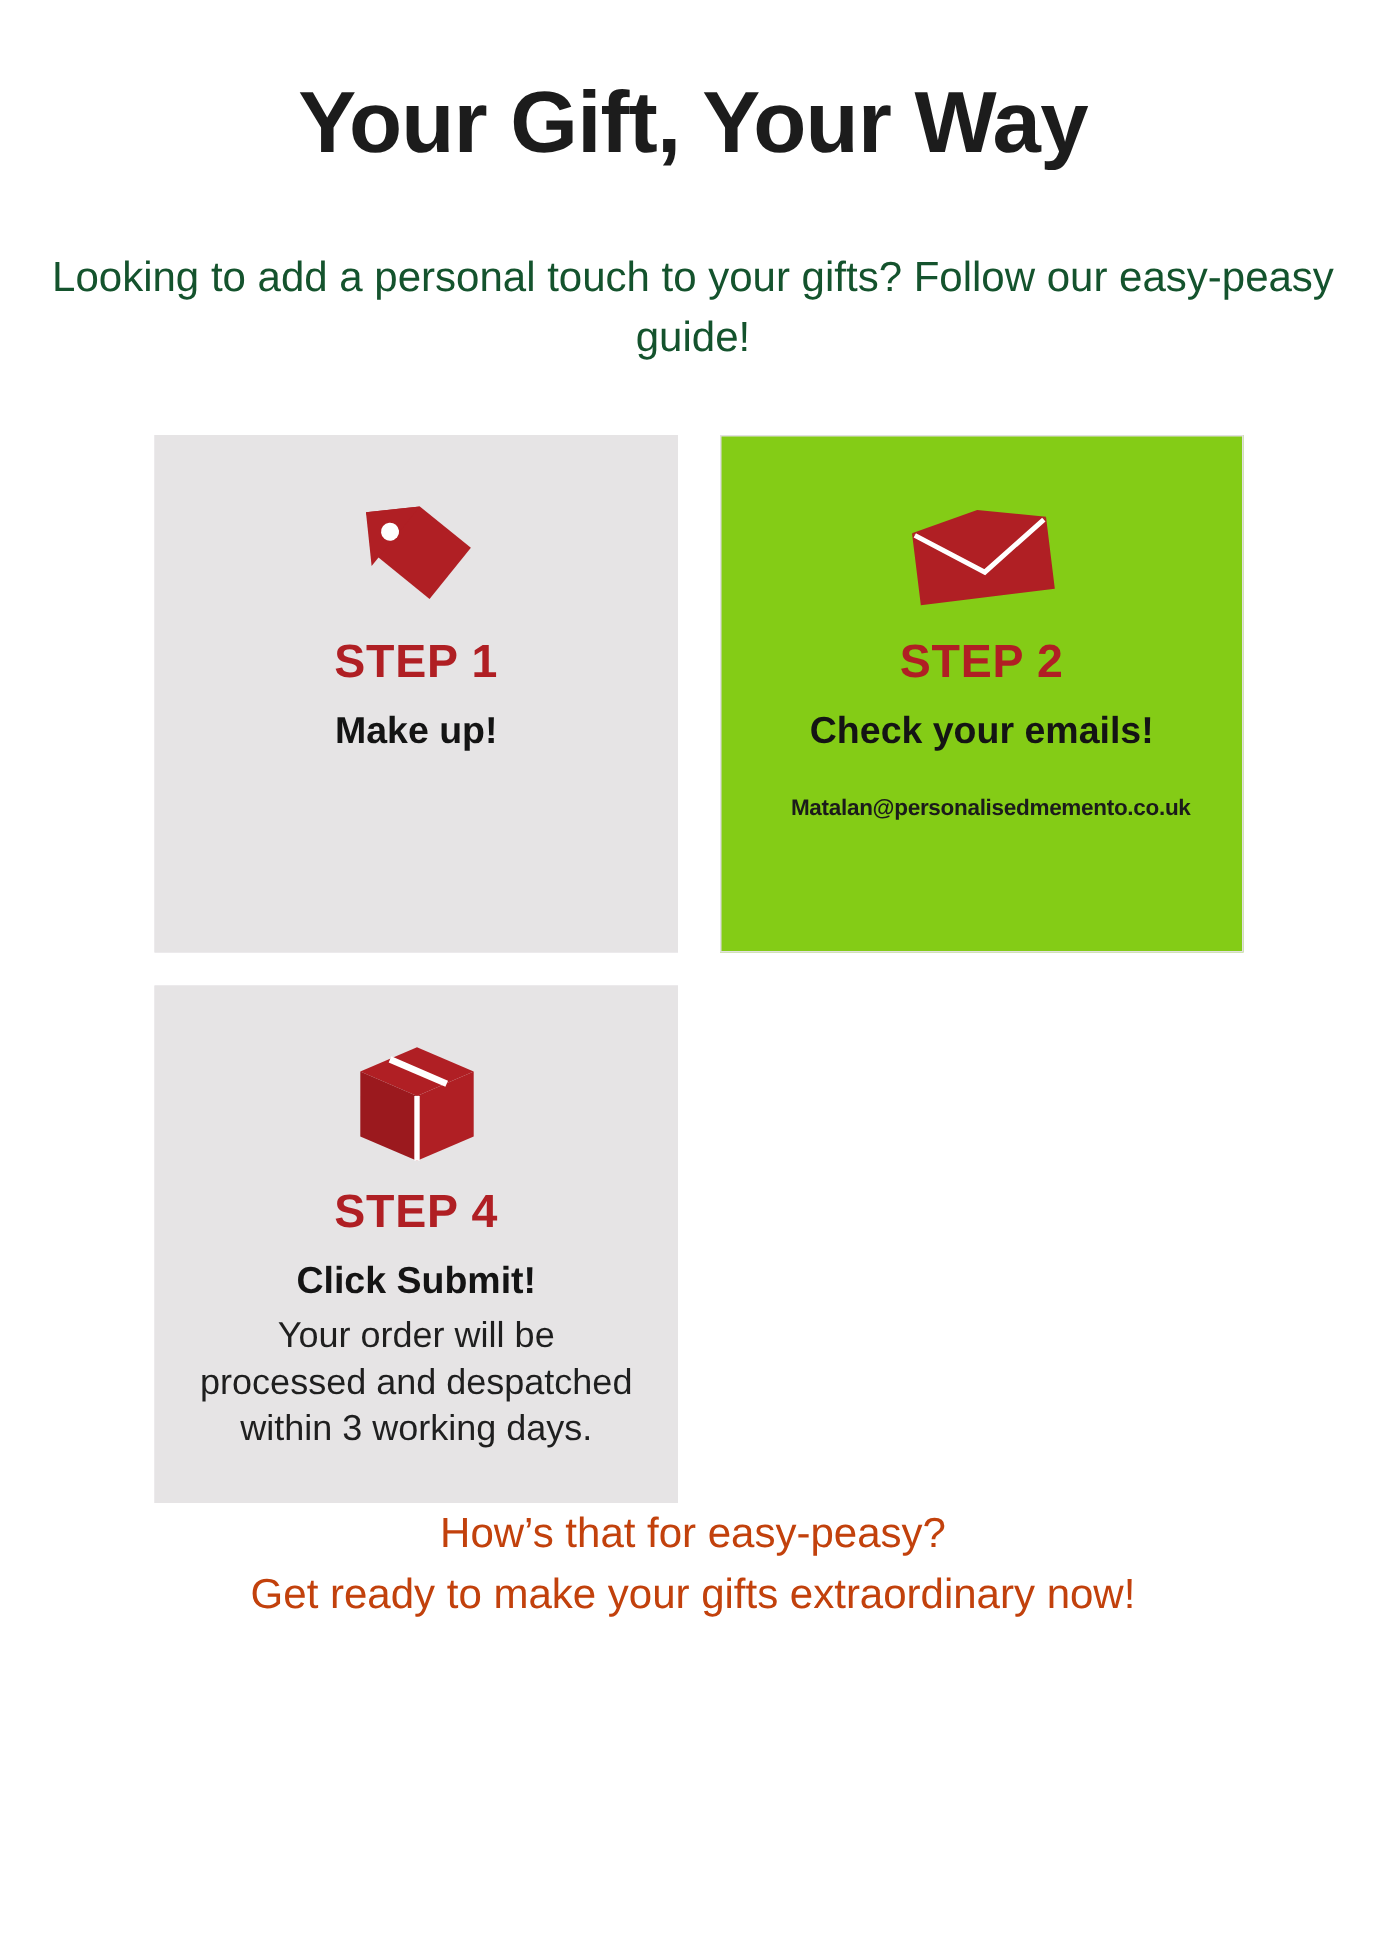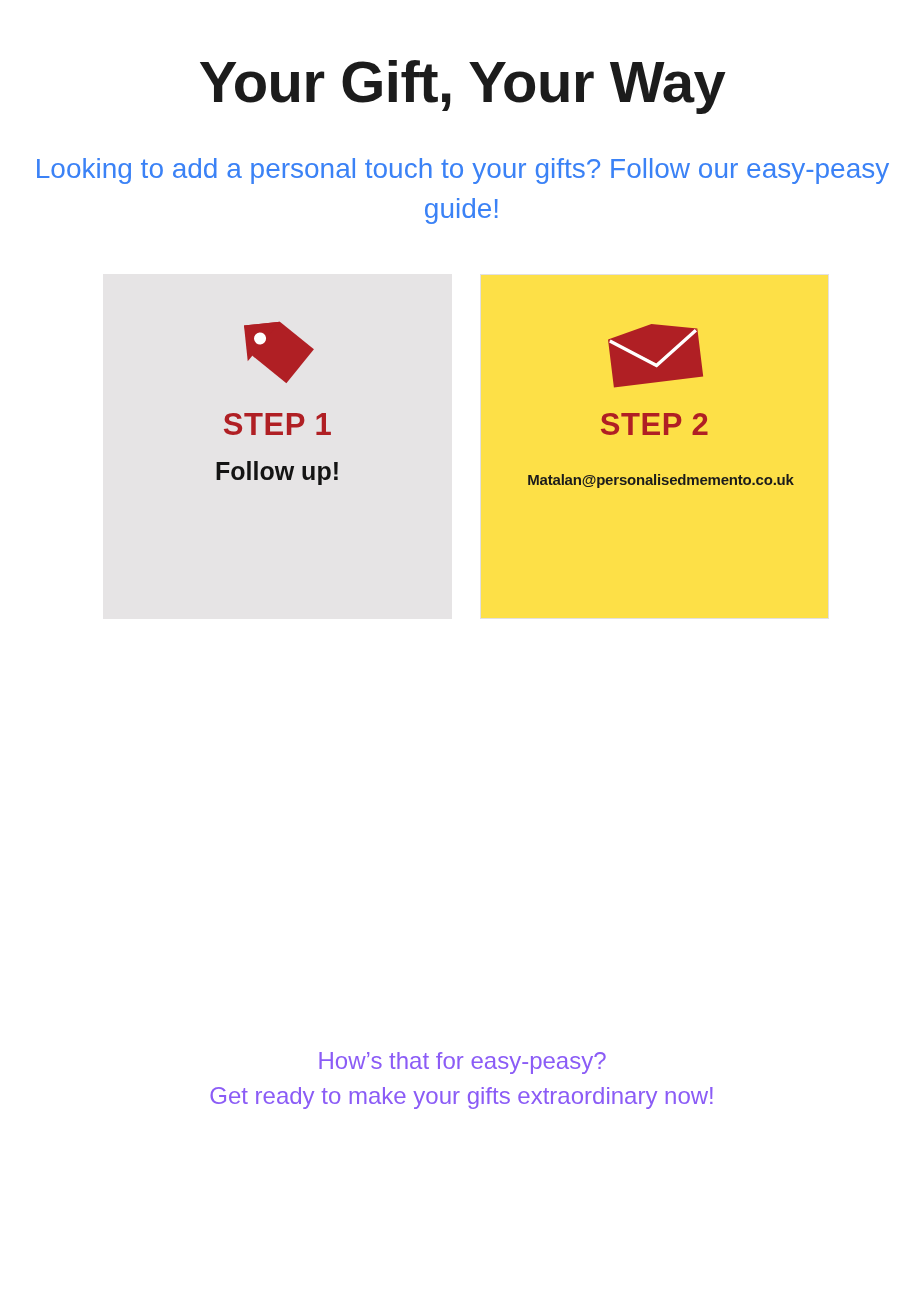--- a/index.html
+++ b/index.html
@@ -25,24 +25,24 @@
   .title {
     margin-top: 52px;
     font-size: 58px;
     font-weight: bold;
     letter-spacing: -0.5px;
     color: #1c1c1c;
     text-align: center;
     line-height: 1.05;
   }
   .subtitle {
-    margin-top: 36px;
+    margin-top: 52px;
     font-size: 28px;
     line-height: 1.45;
-    color: #3b82f6;
+    color: #14532d;
     text-align: center;
     font-weight: 400;
   }
   .grid {
     margin-top: 44px;
     width: 718px;
     display: grid;
     grid-template-columns: 349px 349px;
     grid-template-rows: 345px 345px;
     column-gap: 28px;
@@ -54,21 +54,21 @@
     align-items: center;
     box-sizing: border-box;
     padding-top: 26px;
     text-align: center;
   }
   .card.shaded {
     background: #e6e4e5;
     border: 1px solid #e6e4e5;
   }
   .card.plain {
-    background: #fde047;
+    background: #84cc16;
     border: 1px solid #e2e0e1;
   }
   .icon-wrap {
     height: 104px;
     display: flex;
     align-items: center;
     justify-content: center;
   }
   .step-label {
     font-size: 31px;
@@ -94,25 +94,24 @@
   .card-note {
     font-size: 15px;
     font-weight: bold;
     color: #1b1b1b;
     margin-top: 28px;
     padding: 0 8px;
     letter-spacing: -0.2px;
     margin-left: 12px;
   }
   .footer {
-    margin-top: 58px;
-    font-size: 24px;
+    font-size: 28px;
     line-height: 1.45;
     text-align: center;
-    color: #8b5cf6;
+    color: #c2410c;
     white-space: pre-line;
   }
 </style>
 </head>
 <body>
 
 <div class="page">
 
   <div class="title">Your Gift, Your Way</div>
 
@@ -123,37 +122,54 @@
 
     <div class="card shaded">
       <div class="icon-wrap">
         <svg width="86" height="86" viewBox="0 0 100 100" aria-hidden="true">
           <path d="M14 14 L56 14 L92 50 L56 86 L20 50 Z" fill="#b01f24" transform="rotate(-6 50 50)"></path>
           <path d="M14 14 L14 56 L56 14 Z" fill="#b01f24" transform="rotate(-6 50 50)"></path>
           <circle cx="31" cy="31" r="7" fill="#ffffff" transform="rotate(-6 50 50)"></circle>
         </svg>
       </div>
       <div class="step-label">STEP 1</div>
-      <div class="card-heading">Follow up!</div>
+      <div class="card-heading">Make up!</div>
     </div>
 
     <div class="card plain">
       <div class="icon-wrap">
         <svg width="100" height="76" viewBox="0 0 120 90" aria-hidden="true">
           <g transform="rotate(-7 60 45)">
             <path d="M6 22 L60 62 L114 22 L114 80 L6 80 Z" fill="#b01f24"></path>
             <path d="M6 22 L60 10 L114 22 L60 58 Z" fill="#b01f24"></path>
             <path d="M8 24 L60 60 L112 24" fill="none" stroke="#ffffff" stroke-width="4"></path>
           </g>
         </svg>
       </div>
       <div class="step-label">STEP 2</div>
+      <div class="card-heading">Check your emails!</div>
       <div class="card-note">Matalan@personalisedmemento.co.uk</div>
     </div>
 
 
+    <div class="card shaded">
+      <div class="icon-wrap">
+        <svg width="90" height="90" viewBox="0 0 100 100" aria-hidden="true">
+          <path d="M50 8 L92 26 L50 44 L8 26 Z" fill="#b01f24"></path>
+          <path d="M8 26 L50 44 L50 92 L8 74 Z" fill="#9b191e"></path>
+          <path d="M92 26 L50 44 L50 92 L92 74 Z" fill="#b01f24"></path>
+          <path d="M30 17 L72 35" stroke="#ffffff" stroke-width="5" fill="none"></path>
+          <path d="M50 44 L50 92" stroke="#ffffff" stroke-width="4" fill="none"></path>
+        </svg>
+      </div>
+      <div class="step-label">STEP 4</div>
+      <div class="card-heading">Click Submit!</div>
+      <div class="card-body">Your order will be
+processed and despatched
+within 3 working days.</div>
+    </div>
 
   </div>
 
   <div class="footer">How’s that for easy-peasy?
 Get ready to make your gifts extraordinary now!</div>
 
 </div>
 
 </body></html>

